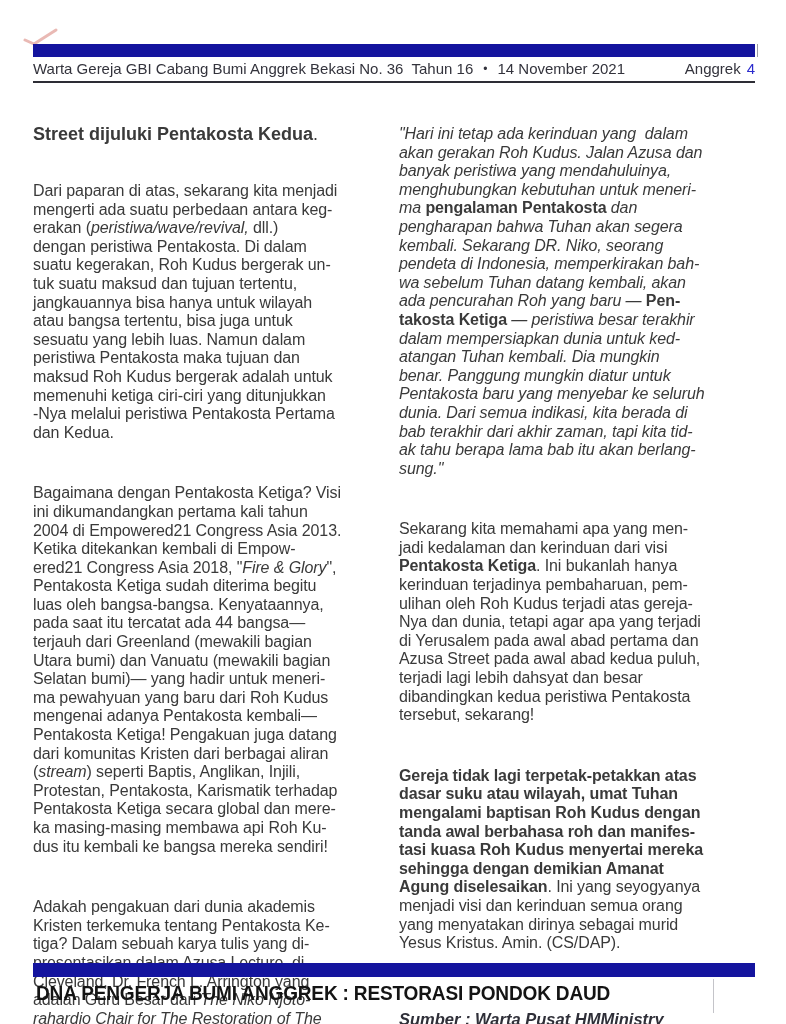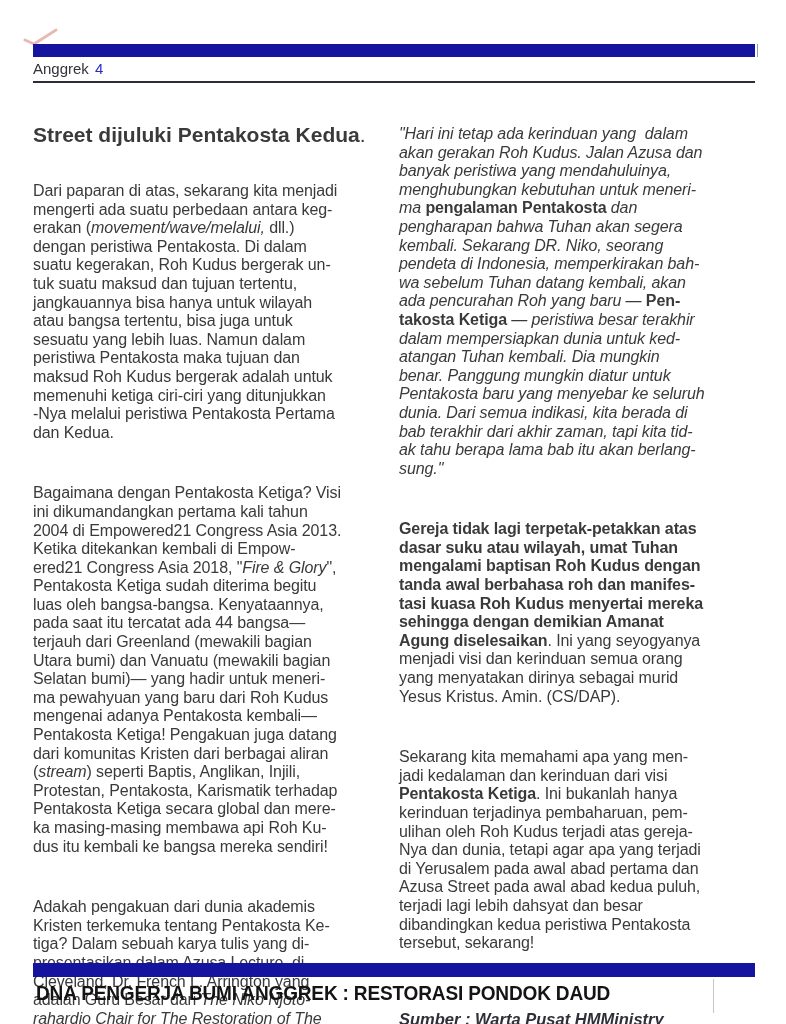--- a/index.html
+++ b/index.html
@@ -25,21 +25,21 @@
     position:absolute; left:33px; top:81px; width:722px; height:2px;
     background:#2d2d35;
   }
   .columns {
     position:absolute; left:33px; top:89px; width:722px;
     display:flex; gap:14px; align-items:flex-start;
   }
   .col { white-space:pre-wrap; }
   .col-left  { width:352px; }
   .col-right { width:356px; }
-  .heading { font-size:21px; line-height:19px; margin:0 0 2px 0; }
+  .heading { font-size:18px; line-height:19px; margin:0 0 2px 0; }
   .heading .seg-b { font-weight:bold; }
   p.body { margin:0 0 6px 0; font-size:16px; line-height:18.6px; letter-spacing:-0.1px; }
   .seg-r  { }
   .seg-b  { font-weight:bold; }
   .seg-i  { font-style:italic; }
   .seg-bi { font-weight:bold; }
   .quote { }
   .source-line {
     margin:14px 0 0 0; font-size:16.5px; font-weight:bold; font-style:italic;
     color:#2f2f38; line-height:20px;
@@ -61,31 +61,32 @@
 <div class="page">
 
   <svg class="red-mark" width="40" height="20" viewBox="0 0 40 20">
     <path d="M3 14 L12 18 L34 4" fill="none" stroke="#d0655a" stroke-width="3" stroke-linecap="round" stroke-linejoin="round"></path>
   </svg>
 
   <div class="top-bar"></div>
   <div class="top-bar-tick"></div>
 
   <div class="header-row">
+    <span class="header-left"><span>Warta Gereja GBI Cabang Bumi Anggrek Bekasi No. 36  Tahun 16</span><span class="header-bullet">•</span><span>14 November 2021</span></span>
     <span class="header-right"><span>Anggrek</span><span class="page-num">4</span></span>
   </div>
 
   <div class="header-rule"></div>
 
   <div class="columns">
     <div class="col col-left">
       <p class="heading"><span class="seg-b">Street dijuluki Pentakosta Kedua</span><span class="seg-r">.</span></p>
       <p class="body"><span class="seg-r">Dari paparan di atas, sekarang kita menjadi
 mengerti ada suatu perbedaan antara keg-
-erakan (</span><span class="seg-i">movement/wave/melalui,</span><span class="seg-r"> dll.)
+erakan (</span><span class="seg-i">peristiwa/wave/revival,</span><span class="seg-r"> dll.)
 dengan peristiwa Pentakosta. Di dalam
 suatu kegerakan, Roh Kudus bergerak un-
 tuk suatu maksud dan tujuan tertentu,
 jangkauannya bisa hanya untuk wilayah
 atau bangsa tertentu, bisa juga untuk
 sesuatu yang lebih luas. Namun dalam
 peristiwa Pentakosta maka tujuan dan
 maksud Roh Kudus bergerak adalah untuk
 memenuhi ketiga ciri-ciri yang ditunjukkan
 -Nya melalui peristiwa Pentakosta Pertama
@@ -132,41 +133,41 @@
 ada pencurahan Roh yang baru — </span><span class="seg-bi">Pen-
 takosta Ketiga</span><span class="seg-i"> — peristiwa besar terakhir
 dalam mempersiapkan dunia untuk ked-
 atangan Tuhan kembali. Dia mungkin
 benar. Panggung mungkin diatur untuk
 Pentakosta baru yang menyebar ke seluruh
 dunia. Dari semua indikasi, kita berada di
 bab terakhir dari akhir zaman, tapi kita tid-
 ak tahu berapa lama bab itu akan berlang-
 sung."</span></p>
-      <p class="body"><span class="seg-b">Gereja tidak lagi terpetak-petakkan atas
-dasar suku atau wilayah, umat Tuhan
-mengalami baptisan Roh Kudus dengan
-tanda awal berbahasa roh dan manifes-
-tasi kuasa Roh Kudus menyertai mereka
-sehingga dengan demikian Amanat
-Agung diselesaikan</span><span class="seg-r">. Ini yang seyogyanya
-menjadi visi dan kerinduan semua orang
-yang menyatakan dirinya sebagai murid
-Yesus Kristus. Amin. (CS/DAP).</span></p>
       <p class="body"><span class="seg-r">Sekarang kita memahami apa yang men-
 jadi kedalaman dan kerinduan dari visi
 </span><span class="seg-b">Pentakosta Ketiga</span><span class="seg-r">. Ini bukanlah hanya
 kerinduan terjadinya pembaharuan, pem-
 ulihan oleh Roh Kudus terjadi atas gereja-
 Nya dan dunia, tetapi agar apa yang terjadi
 di Yerusalem pada awal abad pertama dan
 Azusa Street pada awal abad kedua puluh,
 terjadi lagi lebih dahsyat dan besar
 dibandingkan kedua peristiwa Pentakosta
 tersebut, sekarang!</span></p>
+      <p class="body"><span class="seg-b">Gereja tidak lagi terpetak-petakkan atas
+dasar suku atau wilayah, umat Tuhan
+mengalami baptisan Roh Kudus dengan
+tanda awal berbahasa roh dan manifes-
+tasi kuasa Roh Kudus menyertai mereka
+sehingga dengan demikian Amanat
+Agung diselesaikan</span><span class="seg-r">. Ini yang seyogyanya
+menjadi visi dan kerinduan semua orang
+yang menyatakan dirinya sebagai murid
+Yesus Kristus. Amin. (CS/DAP).</span></p>
       <p class="source-line">Sumber : Warta Pusat HMMinistry</p>
       
       
     </div>
   </div>
 
   <div class="bottom-bar"></div>
   <div class="footer-tick"></div>
   <div class="footer-banner">DNA PENGERJA BUMI ANGGREK : RESTORASI PONDOK DAUD</div>
 

